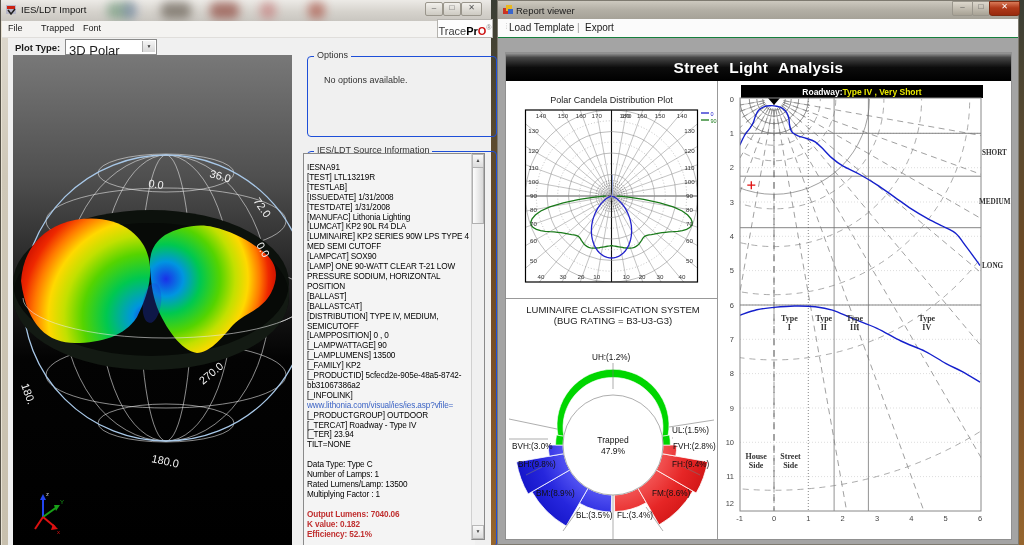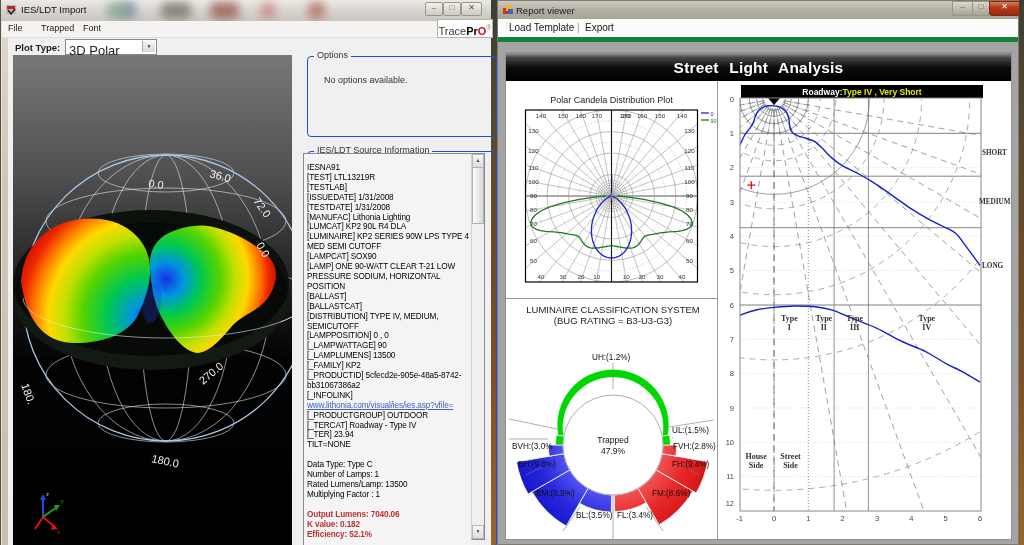--- a/index.html
+++ b/index.html
@@ -29,31 +29,31 @@
  border-left:1px solid #aaa;font-size:5px;color:#333;text-align:center;line-height:11px;}
 
 .gbox{position:absolute;border:1px solid #1d4ed8;border-radius:4px;margin-left:9px;}
 .glabel{position:absolute;top:-7px;left:6px;background:#f0f0f0;padding:0 3px;font-size:9px;color:#333;}
 #optbox{left:297px;top:56px;width:188px;height:79px;}
 #noopt{left:323px;top:75px;font-size:9px;color:#333;}
 #srcbox{left:297px;top:151px;width:188px;height:394px;}
 #srctext{left:302px;top:153px;width:168px;height:385px;background:#f4f4f4;border:1px solid #8a8a8a;border-right:none;
  overflow:hidden;font-size:8.2px;letter-spacing:-0.12px;line-height:9.9px;color:#000;padding:9px 0 0 3px;white-space:nowrap;}
 #srctext .red{color:#c03030;font-weight:bold;}
-#srctext .lnk{color:#3b63c4;text-decoration:underline;}
+#srctext .lnk{color:#3b63c4;}
 #sbar{left:470px;top:153px;width:12px;height:385px;background:#f0f0f0;border:1px solid #8a8a8a;border-left:1px solid #d0d0d0;}
 .sbtn{position:absolute;left:0px;width:10px;height:12px;background:linear-gradient(180deg,#f8f8f8,#dcdcdc);
  border:1px solid #b8b8b8;font-size:5px;color:#444;text-align:center;line-height:11px;}
 #sthumb{position:absolute;left:0px;top:13px;width:10px;height:55px;background:linear-gradient(90deg,#fdfdfd,#d8d8d8);border:1px solid #b0b0b0;}
 
 
 #rwin{left:497px;top:0;width:522px;height:545px;background:#a4a4a4;border:1px solid #7e7a70;box-sizing:border-box;}
 #rtitle{left:0;top:0;width:520px;height:18px;background:linear-gradient(180deg,#cdc9bf 0%,#b3afa5 50%,#a6a298 100%);}
 #rtitletxt{left:18px;top:4px;font-size:9.5px;color:#1c1c1c;}
-#rtoolbar{left:0;top:18px;width:520px;height:18px;background:#fbfbfb;border-bottom:5px solid #15803d;font-size:10px;color:#1a1a1a;}
+#rtoolbar{left:0;top:18px;width:520px;height:18px;background:#fbfbfb;border-bottom:1px solid #15803d;font-size:10px;color:#1a1a1a;}
 #page{left:7px;top:51px;width:507px;height:488px;background:#fff;border:1px solid #909090;box-sizing:border-box;}
 #banner{left:0;top:0;width:505px;height:28px;background:linear-gradient(180deg,#9a9a9a 0%,#474747 16%,#0c0c0c 52%,#000 100%);
  color:#fff;font-size:15.5px;font-weight:bold;text-align:center;line-height:29px;letter-spacing:0.2px;word-spacing:6px;}
 #vdiv{left:211px;top:28px;width:1px;height:458px;background:#999;}
 #hdiv{left:0;top:245px;width:211px;height:1px;background:#999;}
 </style>
 </head>
 <body>
 
 <div class="abs" id="lwin">

